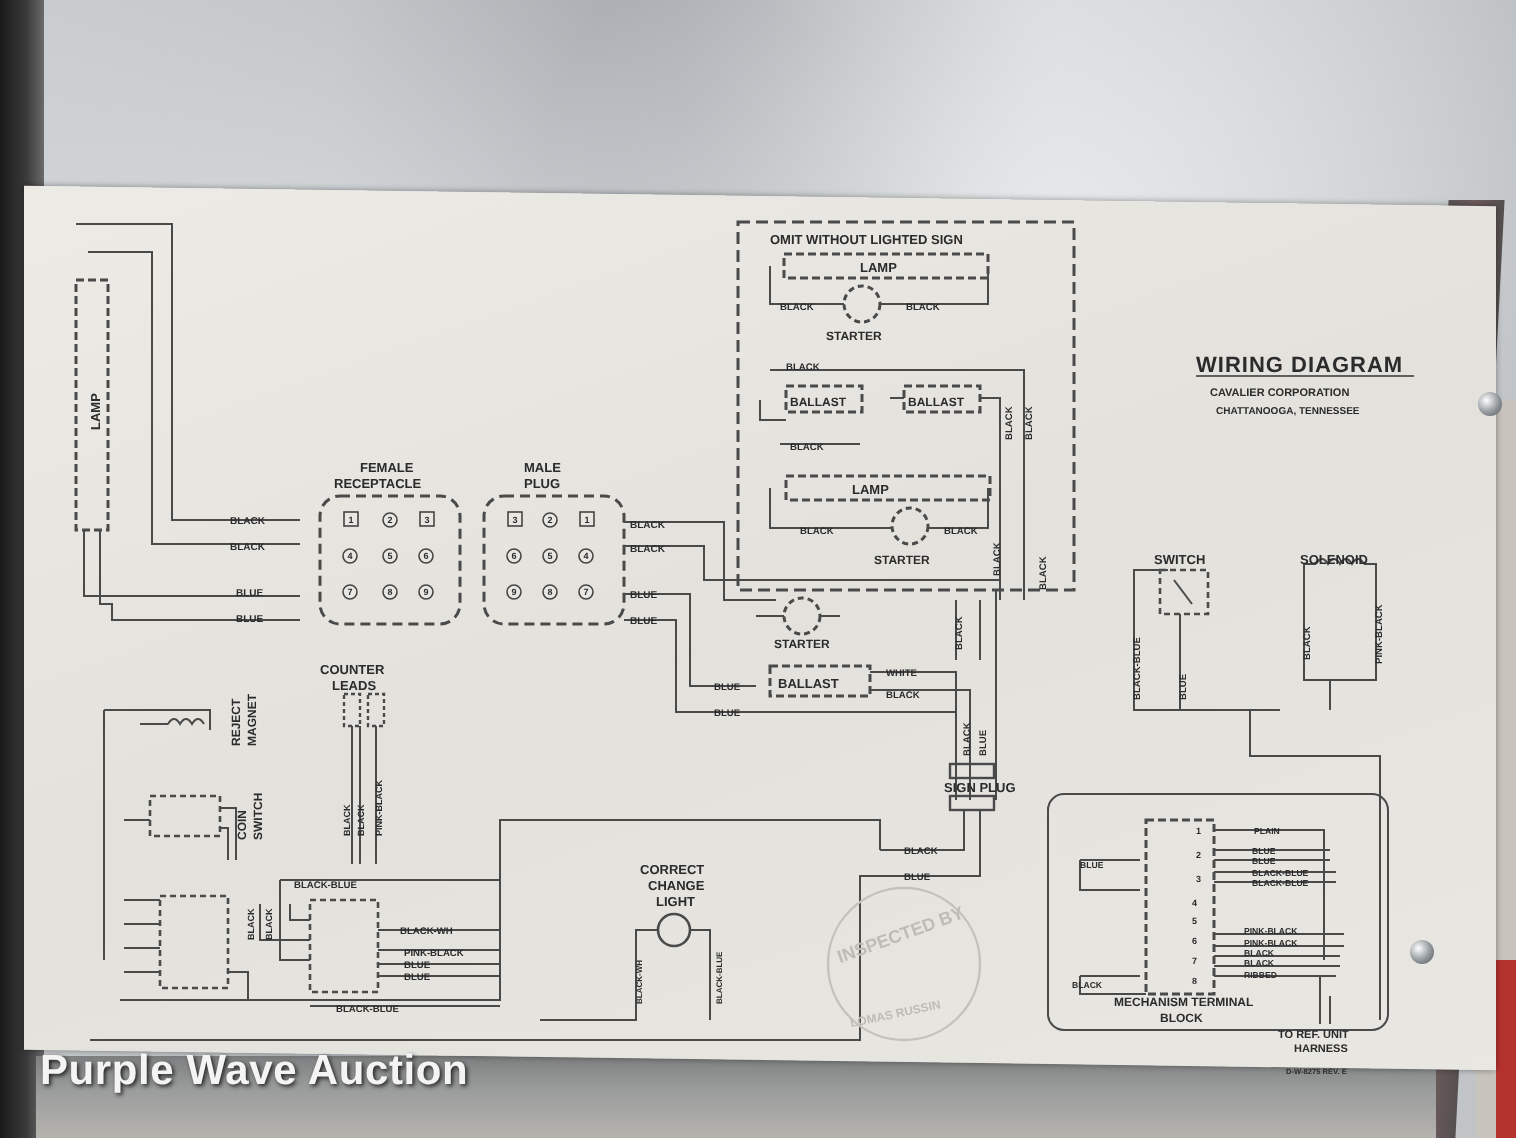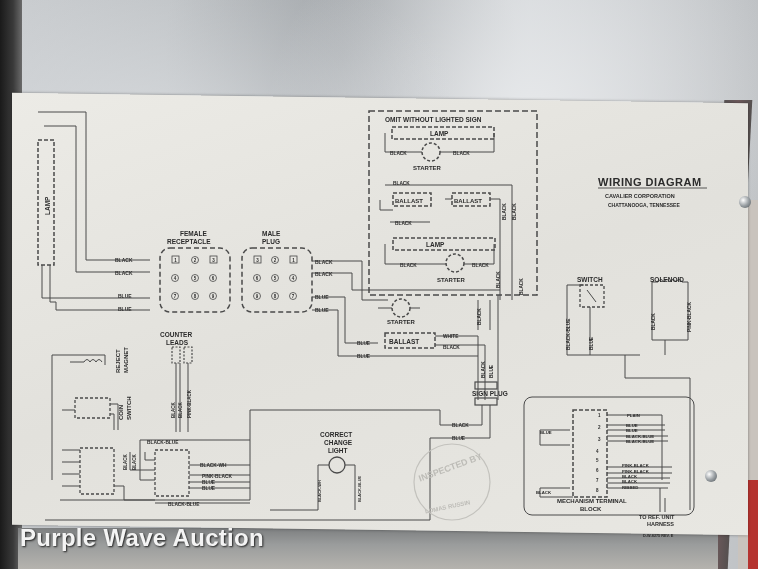--- a/index.html
+++ b/index.html
@@ -19,21 +19,21 @@
   .red-leg{position:absolute;left:748px;top:480px;width:10px;height:89px;background:#b5332f;}
   .paper{position:absolute;left:12px;top:98px;width:736px;height:432px;
     background:linear-gradient(160deg,#ecebe6,#e2e1dc 50%,#e8e7e2);
     transform:skewY(0.8deg);box-shadow:0 0 3px rgba(0,0,0,.4);}
   .bottom-strip{position:absolute;left:18px;top:528px;width:700px;height:41px;
     background:linear-gradient(180deg,#7d7f80,#9a9c9c 40%,#b5b3ae);}
   svg.diagram{position:absolute;left:0;top:0;width:758px;height:569px;}
   svg text{font-family:"Liberation Sans",sans-serif;font-weight:bold;fill:#2b2b2b;}
   .screw{position:absolute;width:12px;height:12px;border-radius:50%;
     background:radial-gradient(circle at 35% 35%,#ffffff,#9aa0a4 50%,#4d5357);}
-  .watermark{position:absolute;left:20px;top:524px;font-size:24px;font-weight:bold;
+  .watermark{position:absolute;left:20px;top:524px;font-size:21px;font-weight:bold;
     color:#f4f4f4;text-shadow:1px 1px 2px #222;letter-spacing:.3px;}
 </style>
 </head>
 <body>
 
 <div class="metal"></div>
 <div class="left-edge"></div>
 <div class="ground-right"></div>
 <div class="frame-right"></div>
 <div class="red-leg"></div>

